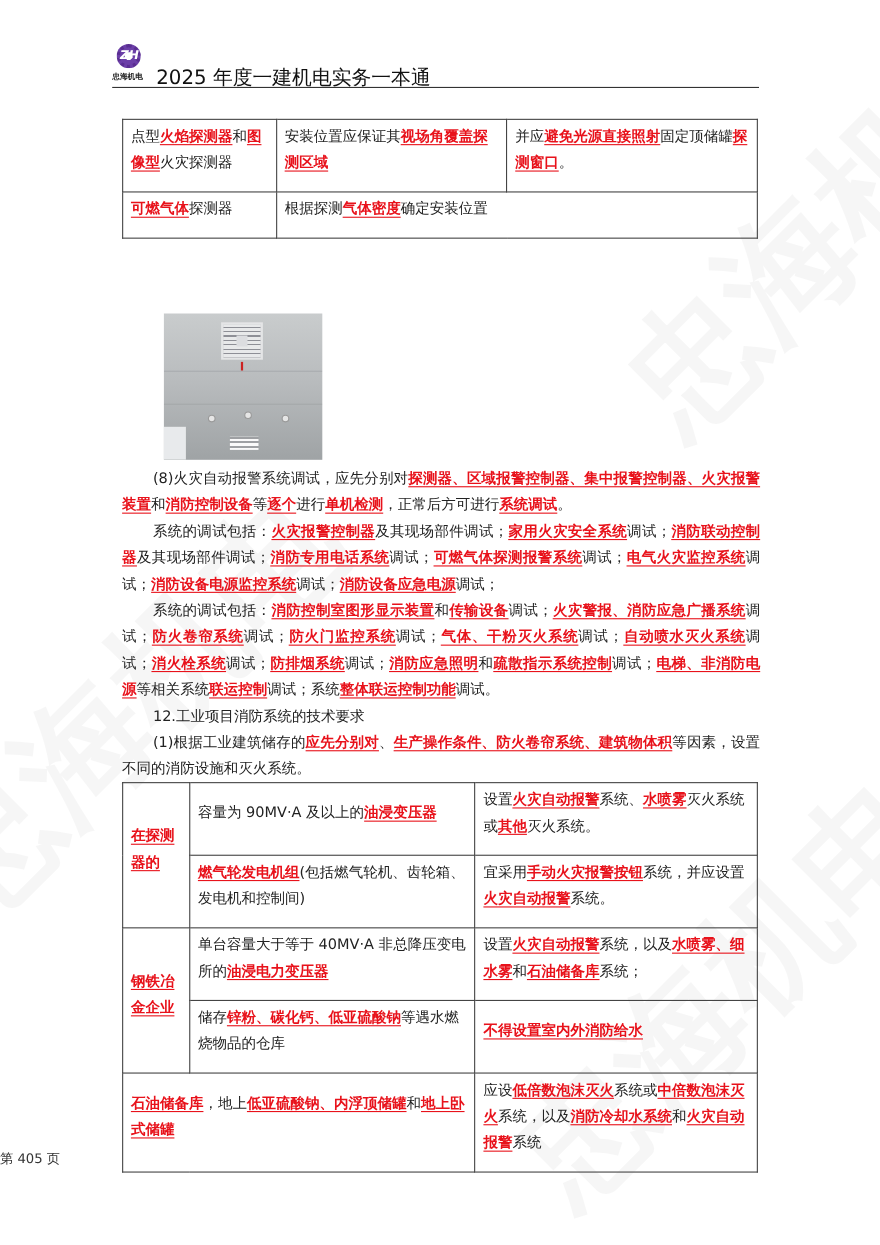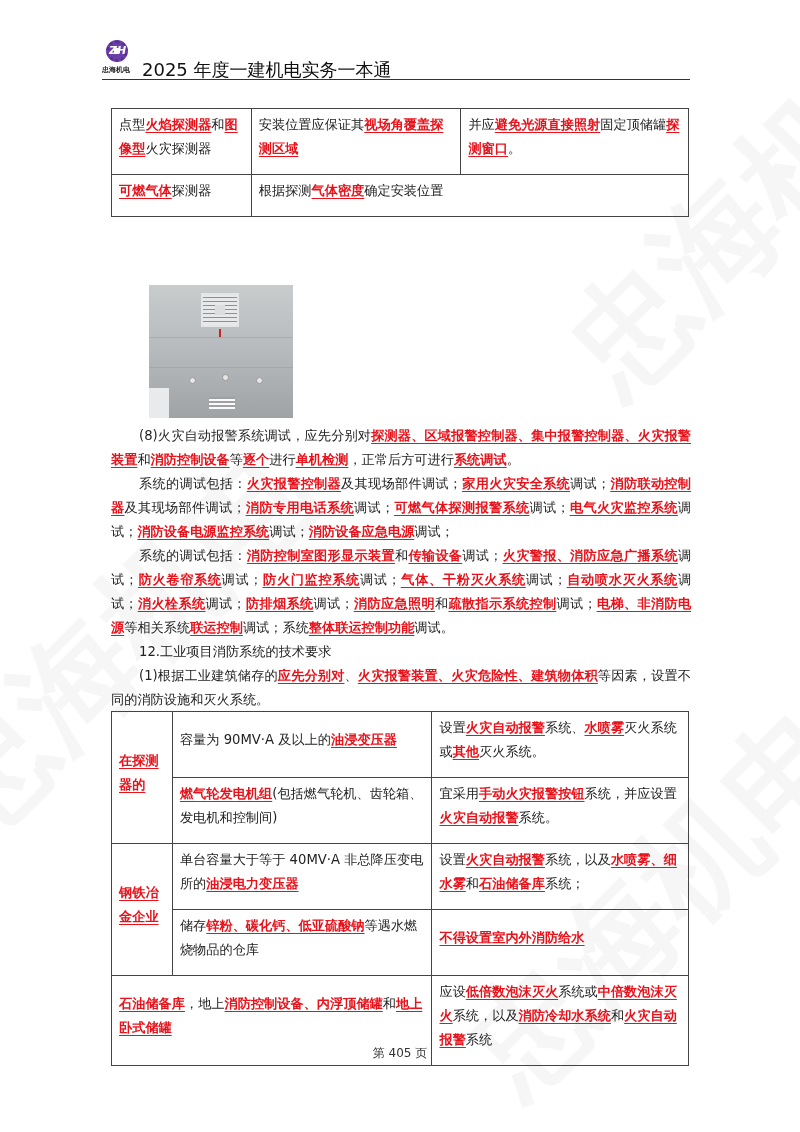--- a/index.html
+++ b/index.html
@@ -91,21 +91,21 @@
     background: repeating-linear-gradient(0deg, #fafafa 0 2px, #9ea0a3 2px 4px);
   }
   .photo .wall { position: absolute; left: 0; bottom: 0; width: 20px; height: 30px; background: #e8eaec; }
   .para {
     position: absolute; left: 111px; width: 580px;
     font-size: 13.2px; line-height: 24px; color: #222;
     text-align: justify; z-index: 1;
   }
   .indent { text-indent: 28px; }
   .footer {
-    position: absolute; left: 0; width: 800px; top: 1045px; text-align: center;
+    position: absolute; left: 0; width: 800px; top: 1045px; text-align: left;
     font-size: 12px; color: #333;
   }
 </style>
 </head>
 <body>
 
 <div class="wm" style="left:520px; top:120px;">忠海机电</div>
 <div class="wm" style="left:-120px; top:560px;">忠海机电</div>
 <div class="wm" style="left:420px; top:820px;">忠海机电</div>
 
@@ -149,21 +149,21 @@
   <div class="det" style="left:73px; top:89px;"></div>
   <div class="det" style="left:107px; top:92px;"></div>
   <div class="light"></div>
   <div class="wall"></div>
 </div>
 
 <div class="para indent" style="top:424px;"><span>(8)火灾自动报警系统调试，应先分别对</span><span class="r">探测器、区域报警控制器、集中报警控制器、火灾报警装置</span><span>和</span><span class="r">消防控制设备</span><span>等</span><span class="r">逐个</span><span>进行</span><span class="r">单机检测</span><span>，正常后方可进行</span><span class="r">系统调试</span><span>。</span></div>
 <div class="para indent" style="top:472px;"><span>系统的调试包括：</span><span class="r">火灾报警控制器</span><span>及其现场部件调试；</span><span class="r">家用火灾安全系统</span><span>调试；</span><span class="r">消防联动控制器</span><span>及其现场部件调试；</span><span class="r">消防专用电话系统</span><span>调试；</span><span class="r">可燃气体探测报警系统</span><span>调试；</span><span class="r">电气火灾监控系统</span><span>调试；</span><span class="r">消防设备电源监控系统</span><span>调试；</span><span class="r">消防设备应急电源</span><span>调试；</span></div>
 <div class="para indent" style="top:544px;"><span>系统的调试包括：</span><span class="r">消防控制室图形显示装置</span><span>和</span><span class="r">传输设备</span><span>调试；</span><span class="r">火灾警报、消防应急广播系统</span><span>调试；</span><span class="r">防火卷帘系统</span><span>调试；</span><span class="r">防火门监控系统</span><span>调试；</span><span class="r">气体、干粉灭火系统</span><span>调试；</span><span class="r">自动喷水灭火系统</span><span>调试；</span><span class="r">消火栓系统</span><span>调试；</span><span class="r">防排烟系统</span><span>调试；</span><span class="r">消防应急照明</span><span>和</span><span class="r">疏散指示系统控制</span><span>调试；</span><span class="r">电梯、非消防电源</span><span>等相关系统</span><span class="r">联运控制</span><span>调试；系统</span><span class="r">整体联运控制功能</span><span>调试。</span></div>
 <div class="para indent" style="top:640px;"><span>12.工业项目消防系统的技术要求</span></div>
-<div class="para indent" style="top:664px;"><span>(1)根据工业建筑储存的</span><span class="r">应先分别对</span><span>、</span><span class="r">火灾报警装置、火灾危险性、建筑物体积</span><span>等因素，设置不同的消防设施和灭火系统。</span></div>
+<div class="para indent" style="top:664px;"><span>(1)根据工业建筑储存的</span><span class="r">应先分别对</span><span>、</span><span class="r">生产操作条件、防火卷帘系统、建筑物体积</span><span>等因素，设置不同的消防设施和灭火系统。</span></div>
 
 <table id="t2">
   <colgroup>
       <col style="width:61px">
       <col style="width:260px">
       <col style="width:257px">
     </colgroup>
   <tbody>
       <tr style="height:59px">
     <td rowspan="2"><span class="r">在探测器的</span></td>
@@ -177,19 +177,19 @@
   <tr style="height:59px">
     <td rowspan="2"><span class="r">钢铁冶金企业</span></td>
     <td><span>单台容量大于等于 40MV·A 非总降压变电所的</span><span class="r">油浸电力变压器</span></td>
     <td><span>设置</span><span class="r">火灾自动报警</span><span>系统，以及</span><span class="r">水喷雾、细水雾</span><span>和</span><span class="r">石油储备库</span><span>系统；</span></td>
   </tr>
   <tr style="height:59px">
     <td><span>储存</span><span class="r">锌粉、碳化钙、低亚硫酸钠</span><span>等遇水燃烧物品的仓库</span></td>
     <td><span class="r">不得设置室内外消防给水</span></td>
   </tr>
   <tr style="height:82px">
-    <td colspan="2"><span class="r">石油储备库</span><span>，地上</span><span class="r">消防控制设备、内浮顶储罐</span><span>和</span><span class="r">地上卧式储罐</span></td>
+    <td colspan="2"><span class="r">石油储备库</span><span>，地上</span><span class="r">低亚硫酸钠、内浮顶储罐</span><span>和</span><span class="r">地上卧式储罐</span></td>
     <td><span>应设</span><span class="r">低倍数泡沫灭火</span><span>系统或</span><span class="r">中倍数泡沫灭火</span><span>系统，以及</span><span class="r">消防冷却水系统</span><span>和</span><span class="r">火灾自动报警</span><span>系统</span></td>
   </tr>
 </tbody>
   </table>
 
 <div class="footer">第 405 页</div>
 
 </body></html>

